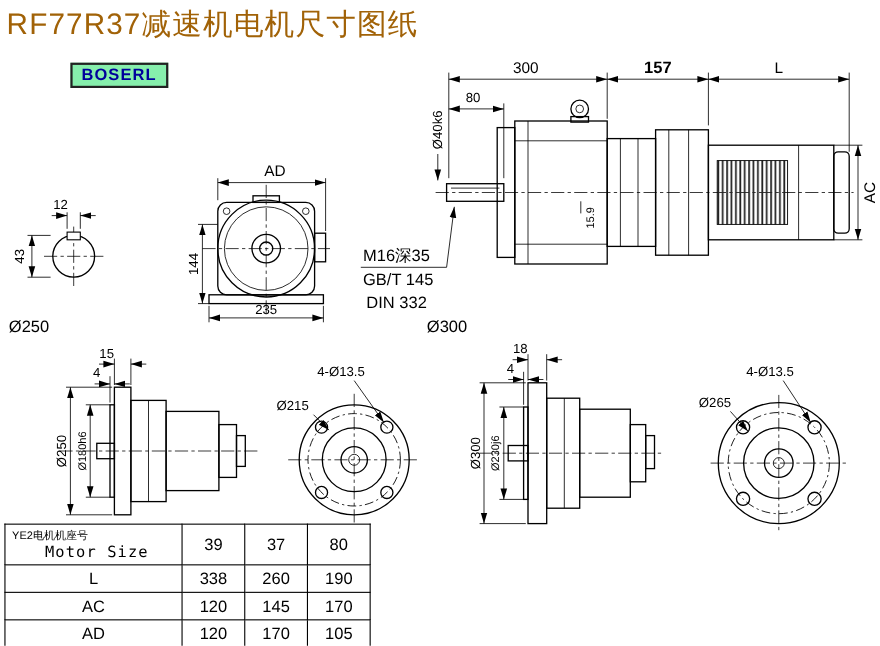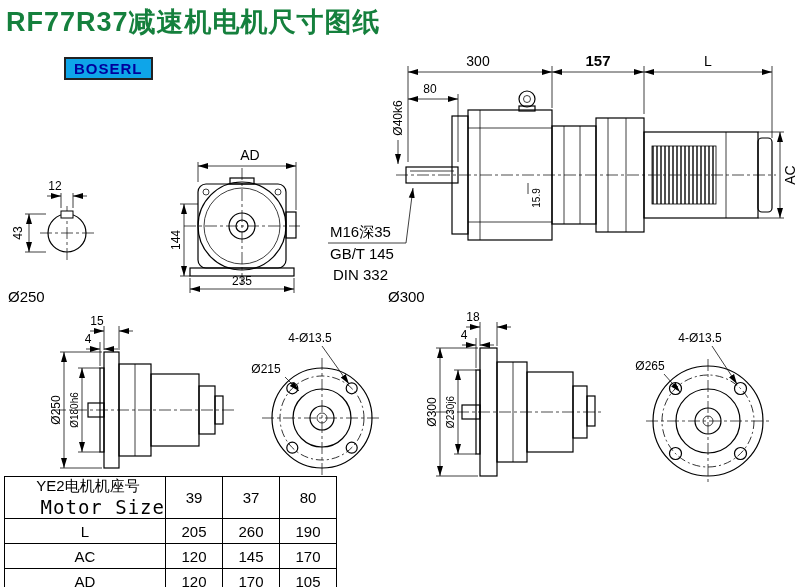--- a/index.html
+++ b/index.html
@@ -1,37 +1,37 @@
 <!DOCTYPE html>
 <html><head>
 <meta charset="utf-8">
 <style>
   html,body{margin:0;padding:0;width:800px;height:587px;background:#fff;overflow:hidden}
   body{position:relative;font-family:"Liberation Sans",sans-serif;color:#000}
-  .title{position:absolute;left:6px;top:4px;font-size:27px;font-weight:bold;color:#15803d;letter-spacing:1px;white-space:nowrap}
-  .brand{position:absolute;left:64px;top:57px;border:2px solid #222;color:#00009c;font-weight:bold;font-size:15px;letter-spacing:1px;padding:1px 8px;background:#0ea5e9}
+  .title{position:absolute;left:6px;top:4px;font-size:27px;font-weight:normal;color:#a16207;letter-spacing:1px;white-space:nowrap}
+  .brand{position:absolute;left:64px;top:57px;border:2px solid #222;color:#00009c;font-weight:bold;font-size:15px;letter-spacing:1px;padding:1px 8px;background:#86efac}
   svg.draw{position:absolute;left:0;top:0}
   
   .l{stroke:#000;stroke-width:1.2;fill:none}
   .t{stroke:#000;stroke-width:0.75;fill:none}
   .cl{stroke:#000;stroke-width:0.7;fill:none;stroke-dasharray:12 3 3 3}
   .bc{stroke:#000;stroke-width:0.8;fill:none;stroke-dasharray:8 3 2 3}
   svg text{fill:#000}
   .d{font:12px "Liberation Sans",sans-serif}
   .d2{font:14px "Liberation Sans",sans-serif}
   .d3{font:15px "Liberation Sans",sans-serif}
   .b{font:bold 15px "Liberation Sans",sans-serif}
   .s{font:10px "Liberation Sans",sans-serif}
   
   .size-table{position:absolute;left:4px;top:476px;border-collapse:collapse;background:#fff;font-size:15px}
   .size-table td{border:1px solid #000;text-align:center;padding:0;height:24px;width:56px}
   .size-table td.c0{width:160px}
   .size-table tr.hdr td{height:36px}
-  .hdr-cn{font-size:15px;text-align:center;padding-left:6px}
-  .hdr-en{font-family:"DejaVu Sans Mono",monospace;font-size:19px;text-align:right;padding-left:6px;letter-spacing:1px}
+  .hdr-cn{font-size:10px;text-align:left;padding-left:6px}
+  .hdr-en{font-family:"DejaVu Sans Mono",monospace;font-size:14px;text-align:center;padding-left:6px;letter-spacing:1px}
 </style>
 </head>
 <body>
 
 <div class="title">RF77R37减速机电机尺寸图纸</div>
 <div class="brand">BOSERL</div>
 
 <svg class="draw" width="800" height="587" viewBox="0 0 800 587">
   <defs>
     <marker id="arw" markerUnits="userSpaceOnUse" markerWidth="11" markerHeight="8" refX="10" refY="4" orient="auto-start-reverse">
@@ -259,21 +259,21 @@
       <td class="c0">
         <div class="hdr-cn">YE2电机机座号</div>
         <div class="hdr-en">Motor Size</div>
       </td>
       <td>39</td>
       <td>37</td>
       <td>80</td>
     </tr>
     <tr>
       <td class="c0">L</td>
-      <td>205</td>
+      <td>338</td>
       <td>260</td>
       <td>190</td>
     </tr>
     <tr>
       <td class="c0">AC</td>
       <td>120</td>
       <td>145</td>
       <td>170</td>
     </tr>
     <tr>

